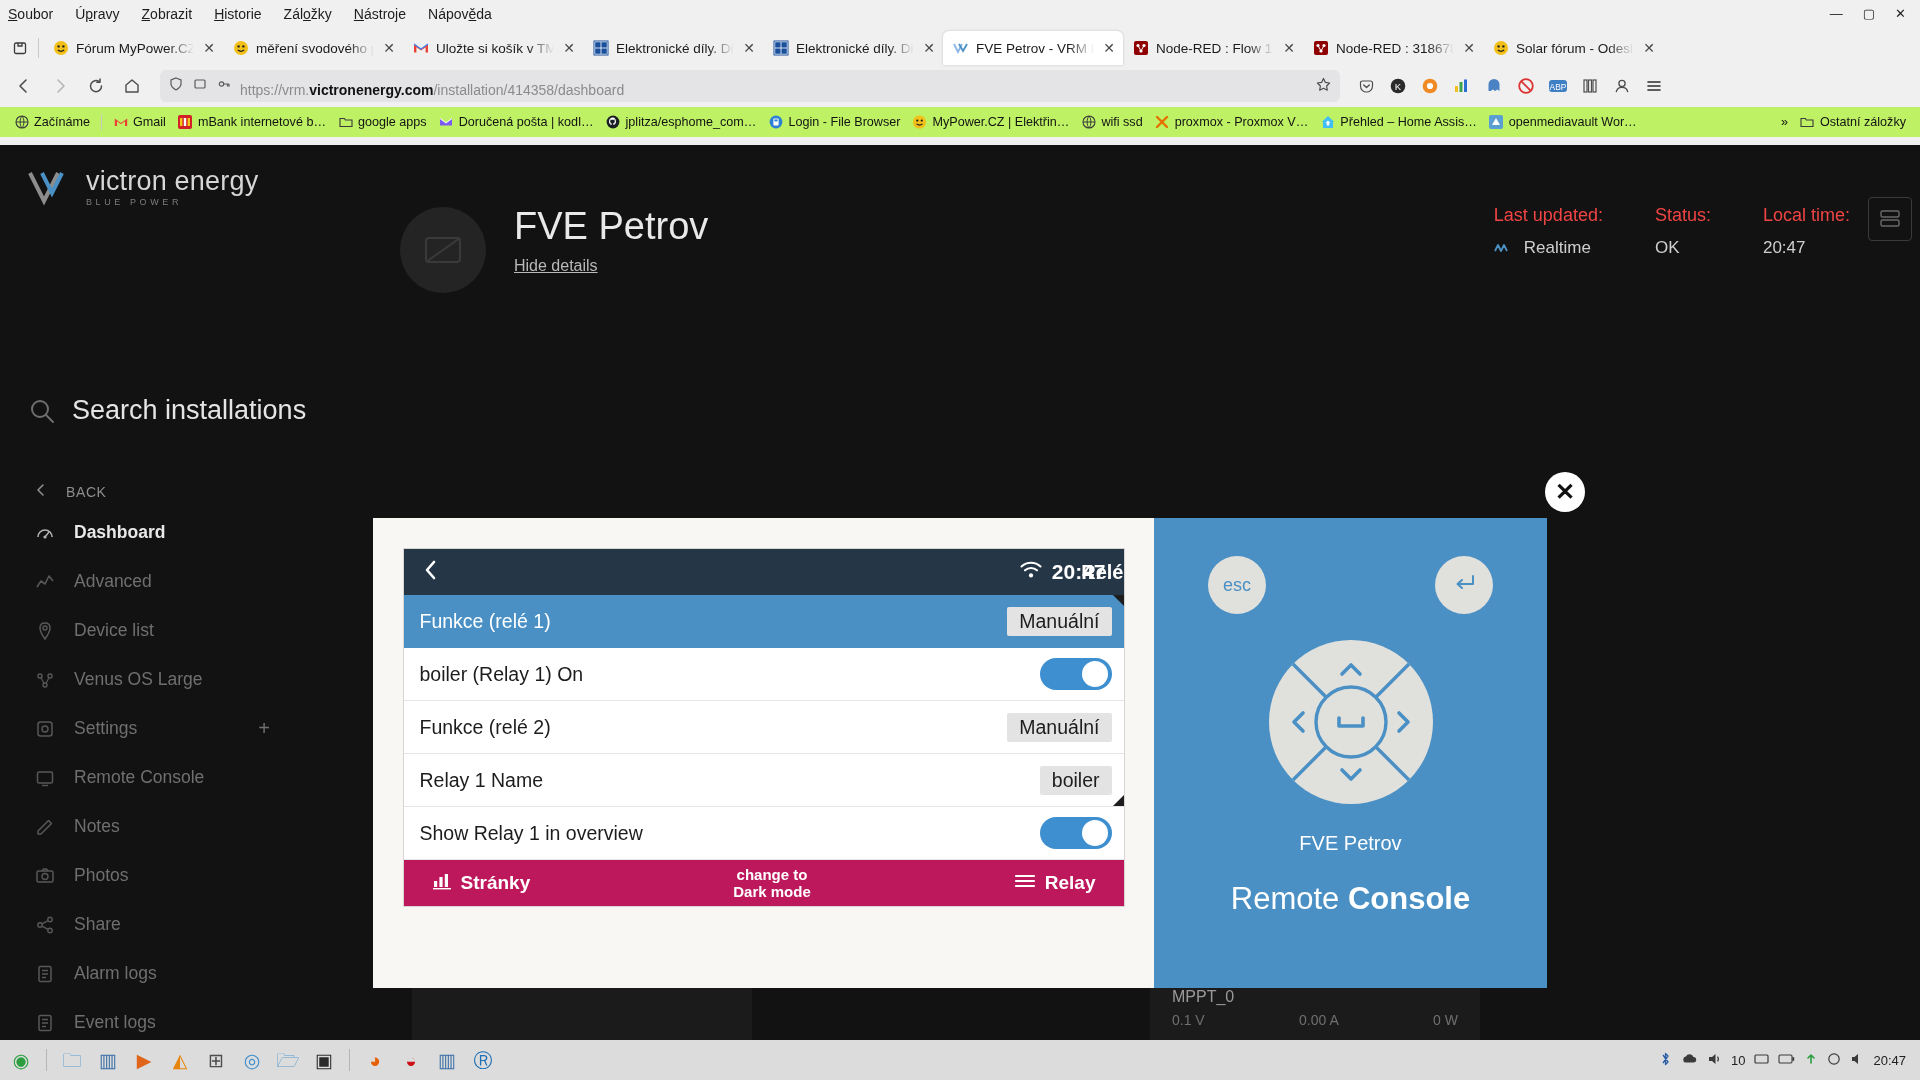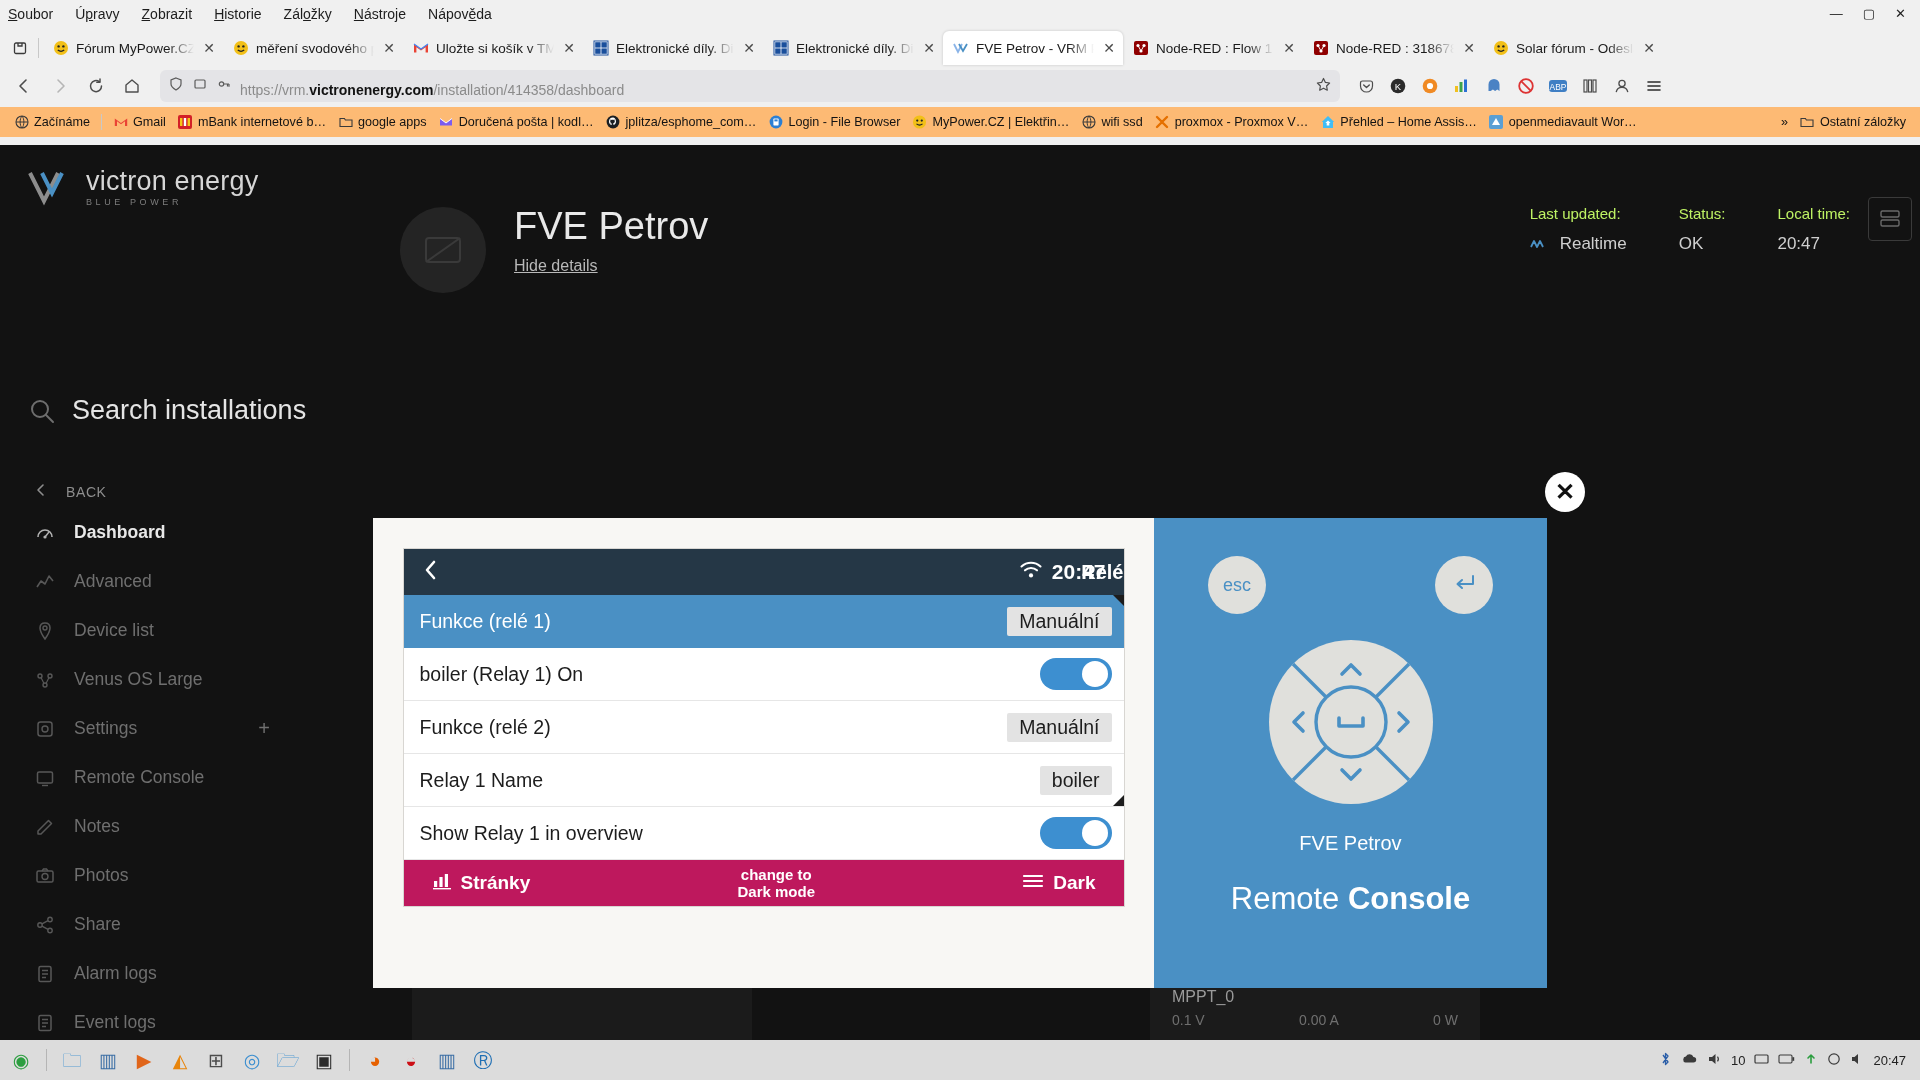--- a/index.html
+++ b/index.html
@@ -74,21 +74,21 @@
   .urlbar .utxt {
     flex: 1 1 auto; font-size: 14px; color: #8b8b8b; white-space: nowrap; margin-top: 8px;
   }
   .urlbar .utxt b { color: #121212; font-weight: 700; }
   .urlbar .utxt i { font-style: normal; color: #8b8b8b; }
   .navicons { display: flex; align-items: center; gap: 4px; }
   .navicons .ni { width: 28px; height: 28px; display:flex; align-items:center; justify-content:center; }
 
   .bookmarks {
     height: 30px; display: flex; align-items: center;
-    padding: 0 8px; gap: 2px; background: #fdba74; font-size: 12.6px;
+    padding: 0 8px; gap: 2px; background: #bef264; font-size: 12.6px;
     color: #131313; overflow: hidden;
   }
   .bm { display: flex; align-items: center; gap: 5px; padding: 3px 6px; border-radius: 4px; white-space: nowrap; }
   .bm .bi { width: 15px; height: 15px; flex: 0 0 15px; display:flex; align-items:center; justify-content:center; }
   .bmsep { width:1px; height:16px; background:#c8c8c8; margin:0 5px; }
   .bmoverflow { margin-left: auto; display:flex; align-items:center; gap:6px; }
 
   
   .vrm {
     position: absolute; top: 145px; left: 0; width: 1920px; height: 935px;
@@ -110,21 +110,21 @@
   .sb-item.active { color:#e8e8e8; font-weight:bold; }
   .sb-item .sicon { width:22px; flex:0 0 22px; display:flex; align-items:center; justify-content:center; opacity:.75; }
   .sb-item .plus { position:absolute; right: 100px; font-size: 20px; color:#6f6f6f; }
 
   .inst-head { position: absolute; left: 400px; top: 62px; display:flex; align-items:flex-start; gap: 28px; }
   .inst-avatar { width: 86px; height: 86px; border-radius: 50%; background:#242424; display:flex;align-items:center;justify-content:center; }
   .inst-title { font-size: 38px; color:#e9e9e9; line-height:1.05; }
   .inst-sub { font-size: 16px; color:#b9b9b9; text-decoration: underline; margin-top: 10px; display:inline-block; }
 
   .meta { position:absolute; top: 60px; right: 70px; display:flex; gap: 52px; }
-  .meta .mcol .mlbl { font-size:15px; color:#bef264; }
+  .meta .mcol .mlbl { font-size:18px; color:#ef4444; }
   .meta .mcol .mval { font-size:17px; color:#cfcfcf; margin-top:12px; display:flex; align-items:center; gap:8px; }
   .meta-tog { position:absolute; top: 52px; right: 8px; width:44px;height:44px;border:1px solid #3a3a3a;border-radius:4px;display:flex;align-items:center;justify-content:center; }
 
   
   .widget {
     position: absolute; background: #1b1b1b; border-radius: 3px; overflow:hidden;
   }
   .w-batt { left: 412px; top: 810px; width: 340px; height: 180px; }
   .w-solar { left: 1150px; top: 690px; width: 330px; height: 300px; }
   .wrow { display:flex; justify-content:space-between; padding: 6px 14px; font-size: 15px; }
@@ -867,21 +867,21 @@
             <span class="mid">
               <div>change to</div>
               <div>Dark mode</div>
             </span>
             <span class="sideitem">
               <span>
                 <svg width="22" height="16" viewBox="0 0 22 16">
                     <path d="M2 3 H20 M2 8 H20 M2 13 H20" stroke="#fff" stroke-width="2.2" stroke-linecap="round"></path>
                   </svg>
               </span>
-              <span>Dark</span>
+              <span>Relay</span>
             </span>
           </div>
         </div>
       </div>
 
       <div class="modal-right">
         <div class="rc-keys">
           <div class="rc-key">
             <span>esc</span>
           </div>

